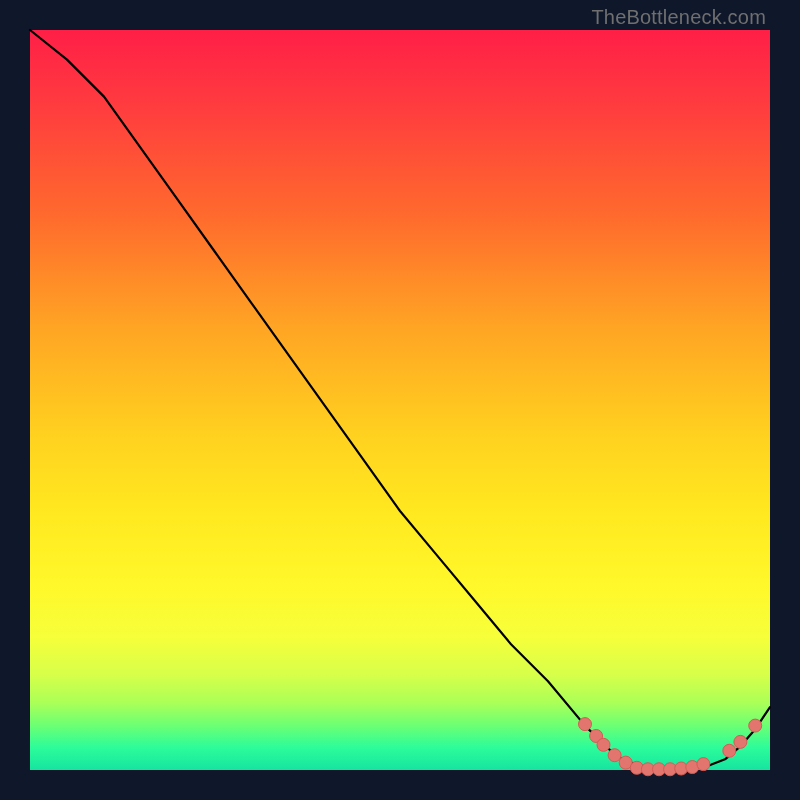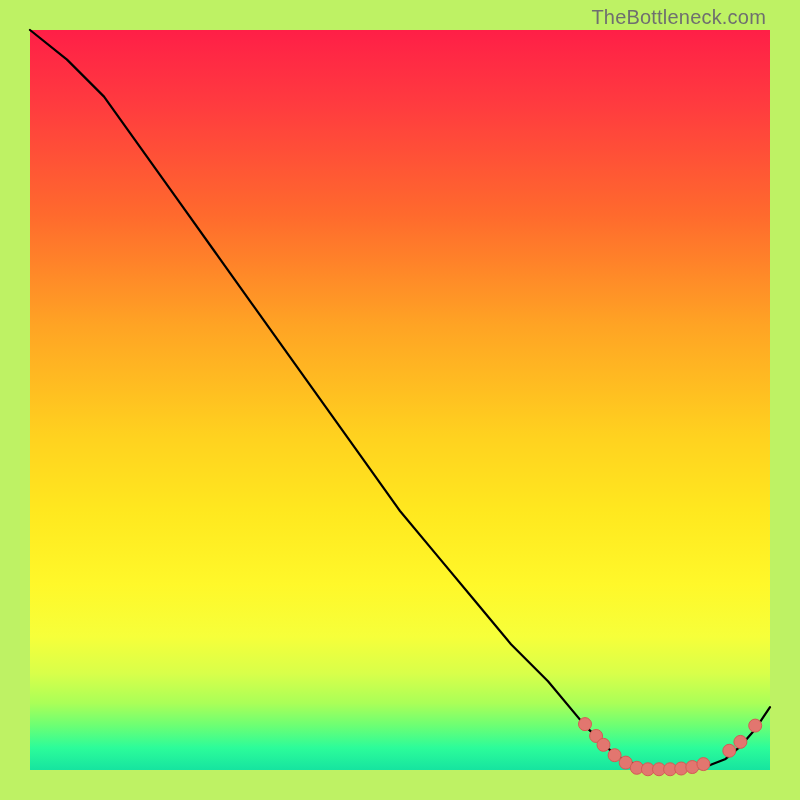--- a/index.html
+++ b/index.html
@@ -8,21 +8,21 @@
     width: 800px;
     height: 800px;
     background: #000;
     overflow: hidden;
     font-family: Arial, Helvetica, sans-serif;
   }
   .frame {
     position: relative;
     width: 800px;
     height: 800px;
-    background: #bef264;
+    background: #0f172a;
   }
   .plot-area {
     position: absolute;
     left: 30px;
     top: 30px;
     width: 740px;
     height: 740px;
     
     background: linear-gradient(
       to bottom,

